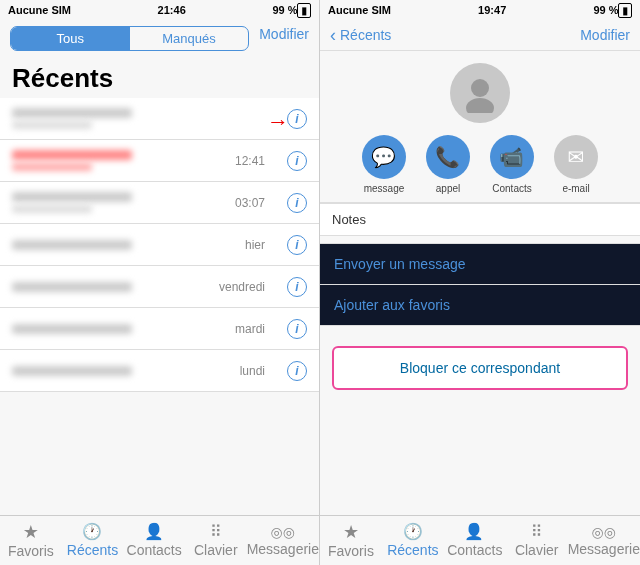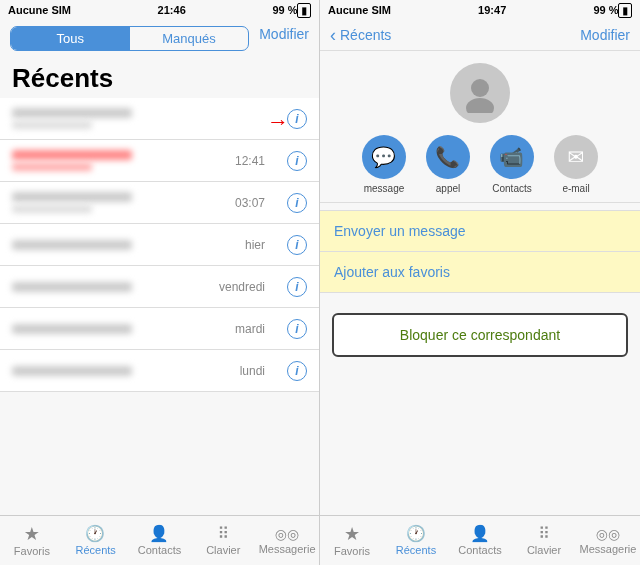--- a/index.html
+++ b/index.html
@@ -174,21 +174,21 @@
       gap: 2px;
     }
 
     .tab-item.active { color: #4a90d9; }
 
     .tab-icon {
       font-size: 18px;
       line-height: 1;
     }
 
-    .tab-label { font-size: 11px; }
+    .tab-label { font-size: 14px; }
 
     
     .right-panel {
       width: 320px;
       height: 565px;
       background: #f7f7f7;
       display: flex;
       flex-direction: column;
     }
 
@@ -296,36 +296,36 @@
       font-size: 13px;
       color: #333;
     }
 
     .action-list {
       flex: 1;
       overflow: hidden;
     }
 
     .action-list-item {
-      background: #fef9c3;
+      background: #0f172a;
       padding: 12px 14px;
       border-bottom: 1px solid #ddd;
       font-size: 14px;
       color: #4a90d9;
       cursor: pointer;
     }
 
     .block-item {
       background: white;
       padding: 12px 20px;
-      border: 2px solid #404040;
+      border: 2px solid #ec4899;
       border-radius: 6px;
       margin: 8px 12px;
       font-size: 14px;
-      color: #4d7c0f;
+      color: #0369a1;
       cursor: pointer;
       text-align: center;
     }
 
     
     .blurred {
       filter: blur(3px);
     }
   </style>
 </head>
@@ -500,20 +500,23 @@
       </div>
       <div class="action-btn-wrap">
         <div class="action-circle gray">
           <span class="action-circle-icon">✉</span>
         </div>
         <span class="action-label">e-mail</span>
       </div>
     </div>
   </div>
 
+  <div class="notes-section">
+    <span>Notes</span>
+  </div>
 
   <div class="action-list">
     <div style="height:8px; background:#f7f7f7; border-bottom:1px solid #ddd;"></div>
     <div class="action-list-item">Envoyer un message</div>
     <div class="action-list-item">Ajouter aux favoris</div>
     <div style="height:12px; background:#f7f7f7;"></div>
     <div class="block-item">Bloquer ce correspondant</div>
   </div>
 
   <div class="bottom-tabs">

